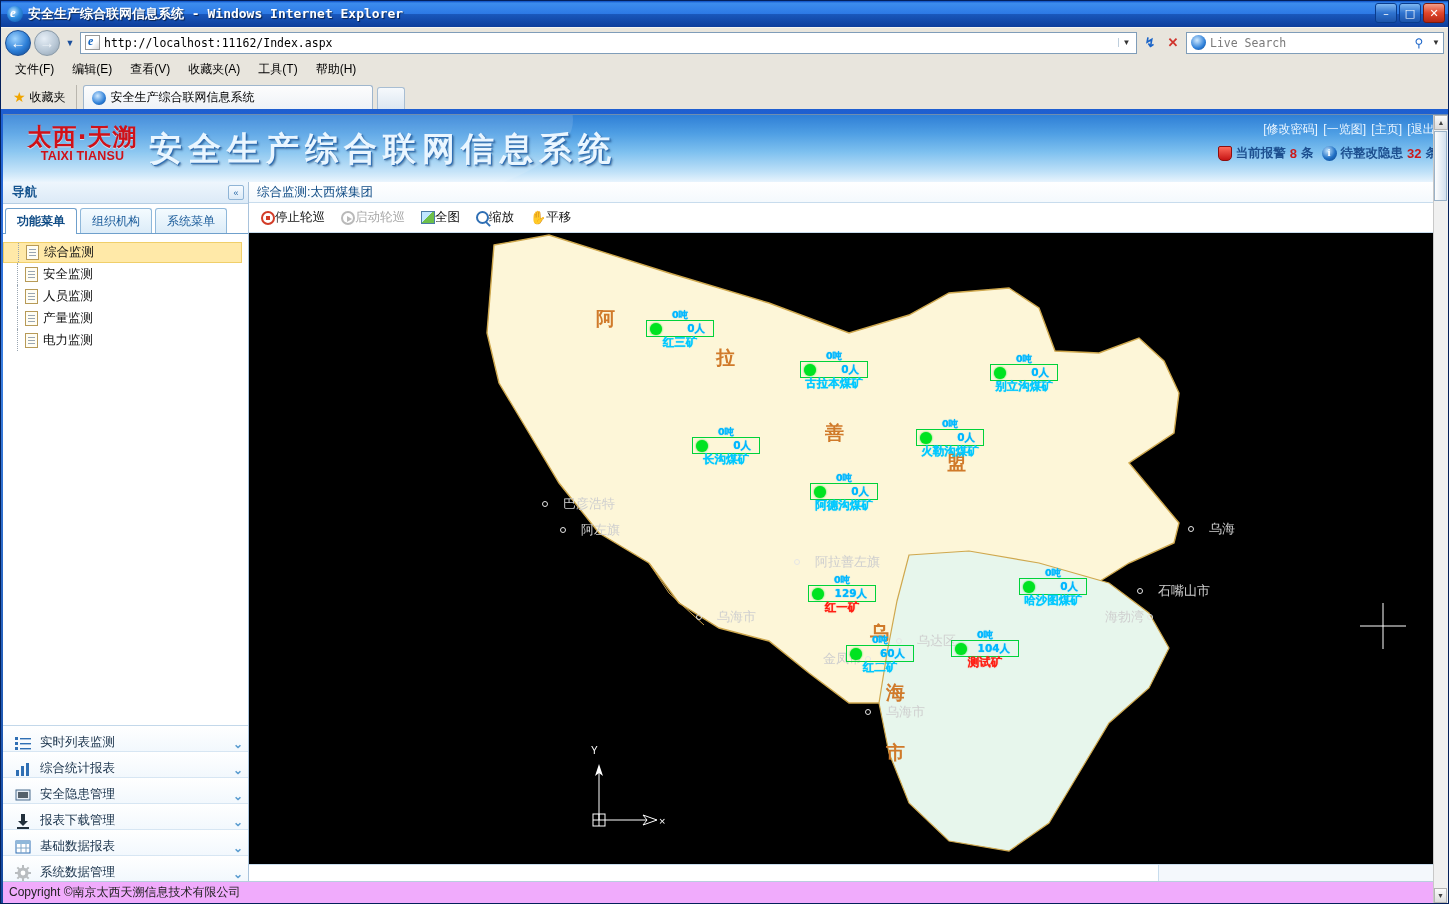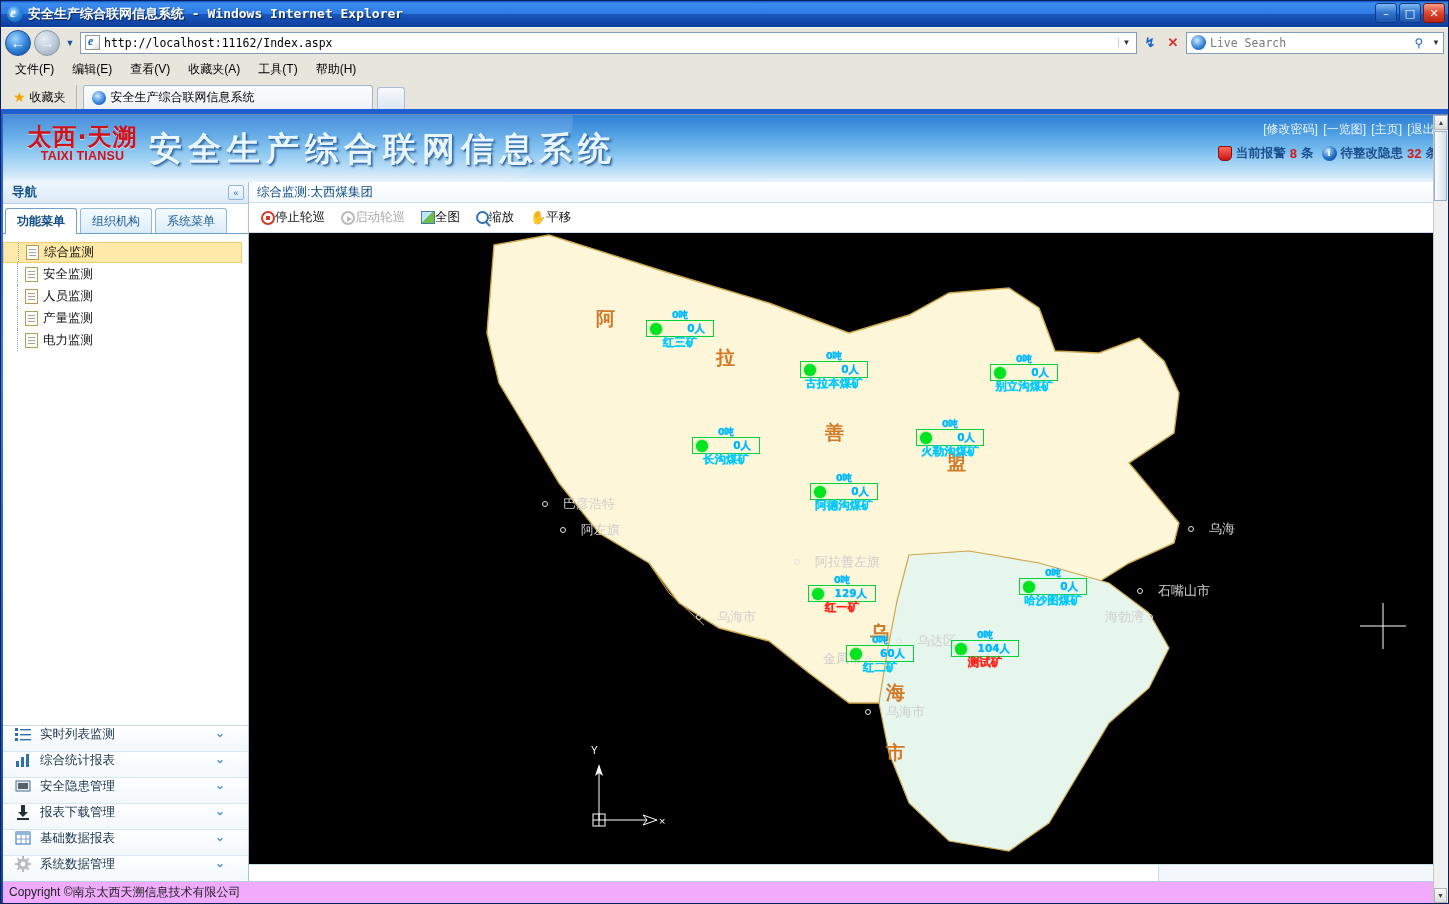--- a/index.html
+++ b/index.html
@@ -181,21 +181,21 @@
     content:"";position:absolute;left:14px;top:0;bottom:0;border-left:1px dotted #9aa6b2;
   }
   .tree-item.selected{background:#ffe9a8;border:1px solid #f0cf6a;height:21px;margin-right:6px;}
   .ico-doc{
     width:13px;height:15px;flex:0 0 auto;background:#fffdf3;border:1px solid #b79a57;position:relative;
   }
   .ico-doc:after{content:"";position:absolute;left:2px;top:3px;width:7px;height:1px;
     background:#9aa6b2;box-shadow:0 3px 0 #9aa6b2,0 6px 0 #9aa6b2;}
   #side-sections{border-top:1px solid #c3d8ea;}
   .sec{
-    height:26px;display:flex;align-items:flex-start;gap:9px;padding:0 23px 0 12px;
+    height:26px;display:flex;align-items:flex-end;gap:9px;padding:0 5px 0 12px;
     border-bottom:1px solid #d7e6f3;background:linear-gradient(to bottom,#ffffff,#f2f8fd);font-size:12.5px;color:#18314a;
   }
   .sec .st{flex:1;}
   .secico{width:16px;height:16px;flex:0 0 auto;}
   
   #map-pane{flex:1 1 auto;display:flex;flex-direction:column;position:relative;background:#fff;}
   #crumb{
     height:21px;border-bottom:1px solid #c8dced;display:flex;align-items:center;padding-left:8px;
     font-size:12.5px;font-weight:normal;color:#0f4b85;background:linear-gradient(to bottom,#ffffff,#f4f9fd);
   }

